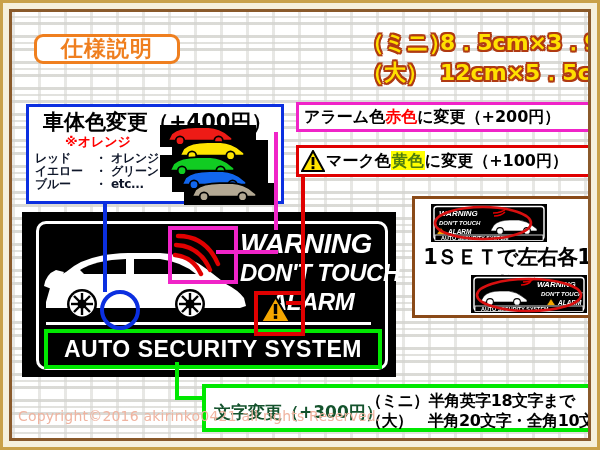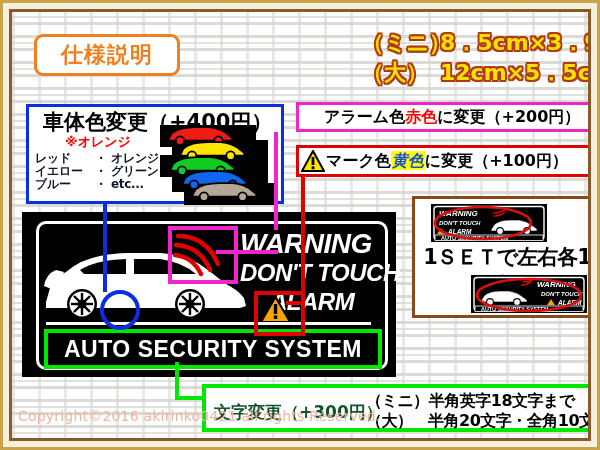--- a/index.html
+++ b/index.html
@@ -36,21 +36,21 @@
     background-position:0 0, 0 0, 13px 6px;
     opacity:.85;
   }
 
   
   .abs{position:absolute;box-sizing:border-box;}
   .nowrap{white-space:nowrap;}
 
   
   #title-chip{
-    left:22px;top:22px;width:146px;height:42px;
+    left:22px;top:22px;width:146px;height:30px;
     background:#ffffff;border:3px solid #ef7f1f;border-radius:9px;
     display:flex;align-items:center;justify-content:center;
     color:#ef7f1f;font-weight:bold;font-size:22px;letter-spacing:1px;
   }
 
   
   .outline-yellow{
     color:#ffe000;font-weight:bold;
     text-shadow:
       -1.6px -1.6px 0 #b03a12, 1.6px -1.6px 0 #b03a12,
@@ -84,31 +84,31 @@
   #car-stack{position:absolute;left:125px;top:18px;width:126px;height:78px;}
   .car-band{position:absolute;height:22px;background:#000;}
   .mini-car{position:absolute;width:72px;height:20px;}
 
   
   #alarm-color-box{
     left:284px;top:90px;width:300px;height:30px;
     background:#ffffff;border:3px solid #f024c8;
     display:flex;align-items:center;
   }
-  #alarm-color-box .t{font-size:16px;font-weight:bold;color:#000;padding-left:5px;margin-left:20px;}
+  #alarm-color-box .t{font-size:16px;font-weight:bold;color:#000;padding-left:5px;}
   .c-red{color:#ff0000;}
 
   
   #mark-color-box{
     left:284px;top:133px;width:300px;height:32px;
     background:#ffffff;border:3px solid #e00000;
     display:flex;align-items:center;
   }
   #mark-color-box .t{font-size:16px;font-weight:bold;color:#000;}
-  .hl-yellow{background:#ffff00;color:#1d4ed8;padding:0 1px;font-style:italic;}
+  .hl-yellow{background:#ffff00;color:#4d7c0f;padding:0 1px;}
   .warn-tri{width:24px;height:22px;margin-left:2px;margin-right:1px;flex:0 0 auto;}
 
   
   #preview-box{
     left:400px;top:184px;width:184px;height:122px;
     background:#ffffff;border:3px solid #8a4a18;
   }
   #one-set-label{
     position:absolute;left:4px;top:44px;width:176px;text-align:center;
     font-size:21px;font-weight:bold;color:#000;letter-spacing:-1px;

